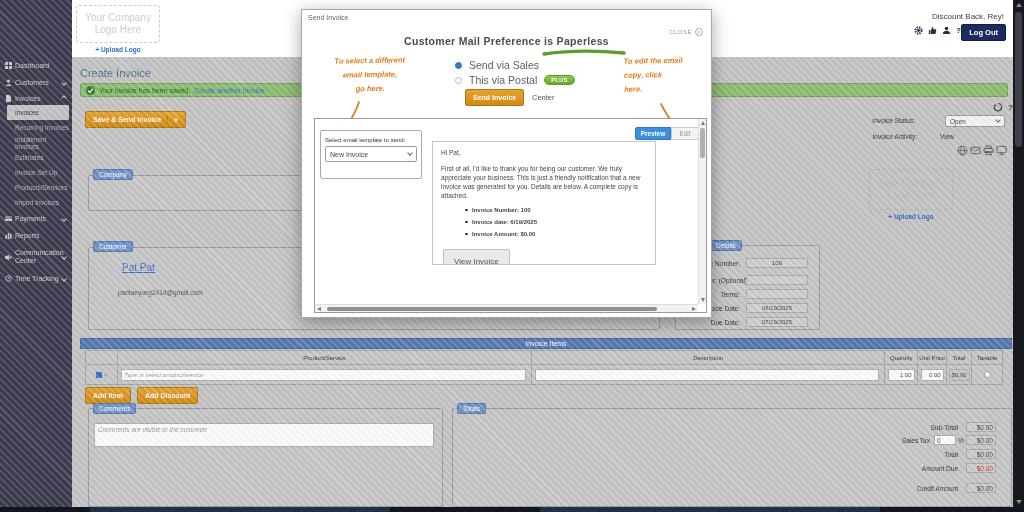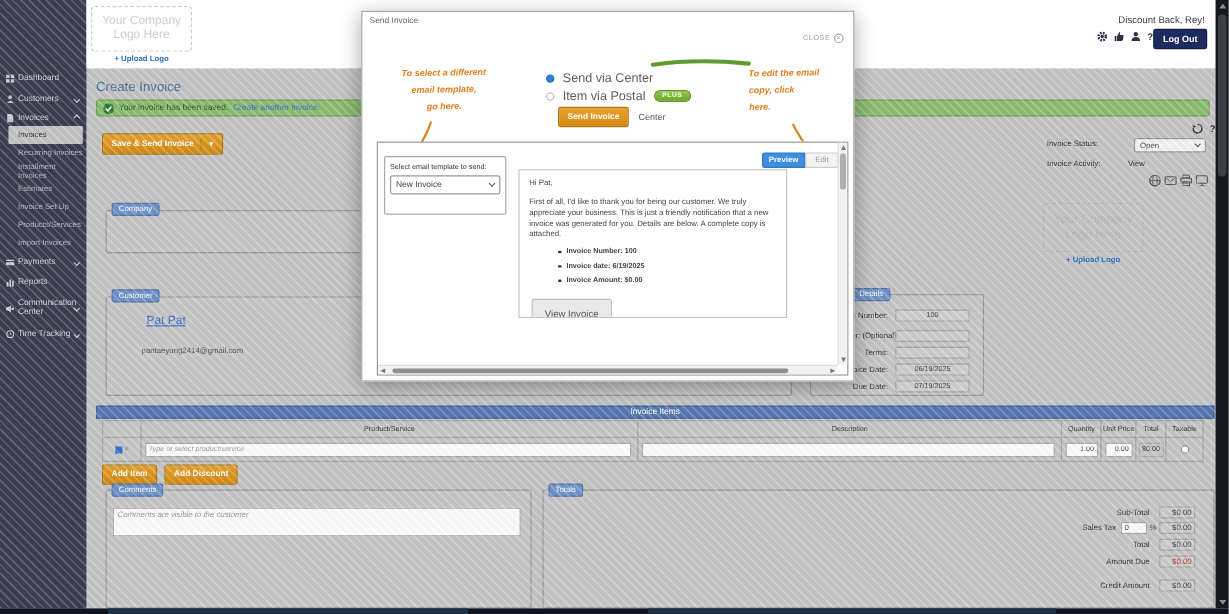--- a/index.html
+++ b/index.html
@@ -412,31 +412,32 @@
     </div>
   </div>
   <div class="hatch hatch-main"></div>
 
   <div class="modal">
     <div class="m-title">Send Invoice</div>
     <div class="m-close">
       <span>CLOSE</span>
       <span class="circ">×</span>
     </div>
+    <div class="m-heading">Customer Mail Preference is Paperless</div>
     <svg class="brush" width="84" height="8" viewBox="0 0 84 8">
         <path d="M2 5 C 26 1.5, 56 1.5, 82 4" stroke="#5f9b31" stroke-width="3.4" fill="none" stroke-linecap="round"></path>
       </svg>
 
     <div class="radio-row" style="top:49px;">
       <span class="radio on"></span>
-      <span class="radio-lbl">Send via Center</span>
+      <span class="radio-lbl">Send via Sales</span>
     </div>
     <div class="radio-row" style="top:64px;">
       <span class="radio off"></span>
-      <span class="radio-lbl">Item via Postal</span>
+      <span class="radio-lbl">This via Postal</span>
       <span class="plus-badge">PLUS</span>
     </div>
 
     <span class="btn-orange m-send">Send Invoice</span>
     <span class="m-cancel">Center</span>
 
     <div class="note note-left">
       <div>To select a different</div>
       <div>email template,</div>
       <div>go here.</div>

